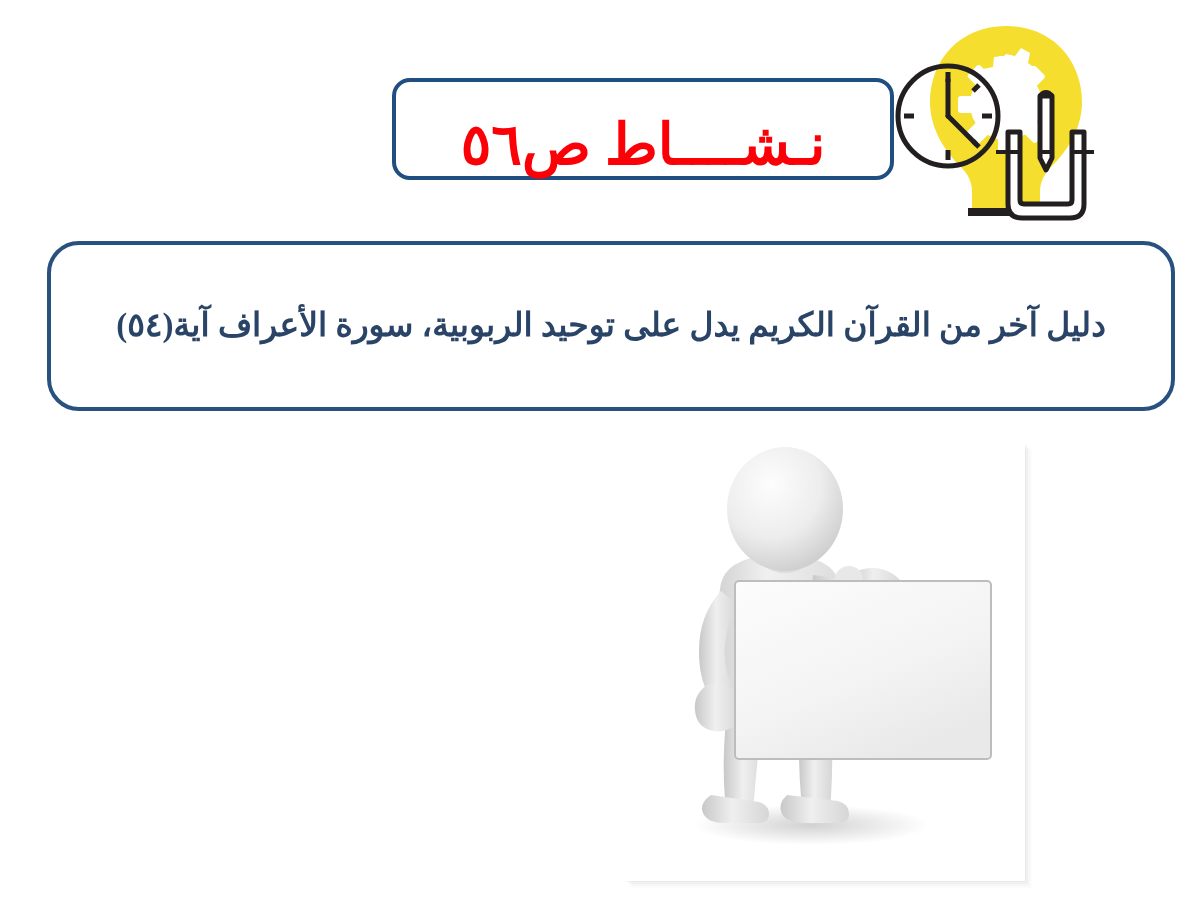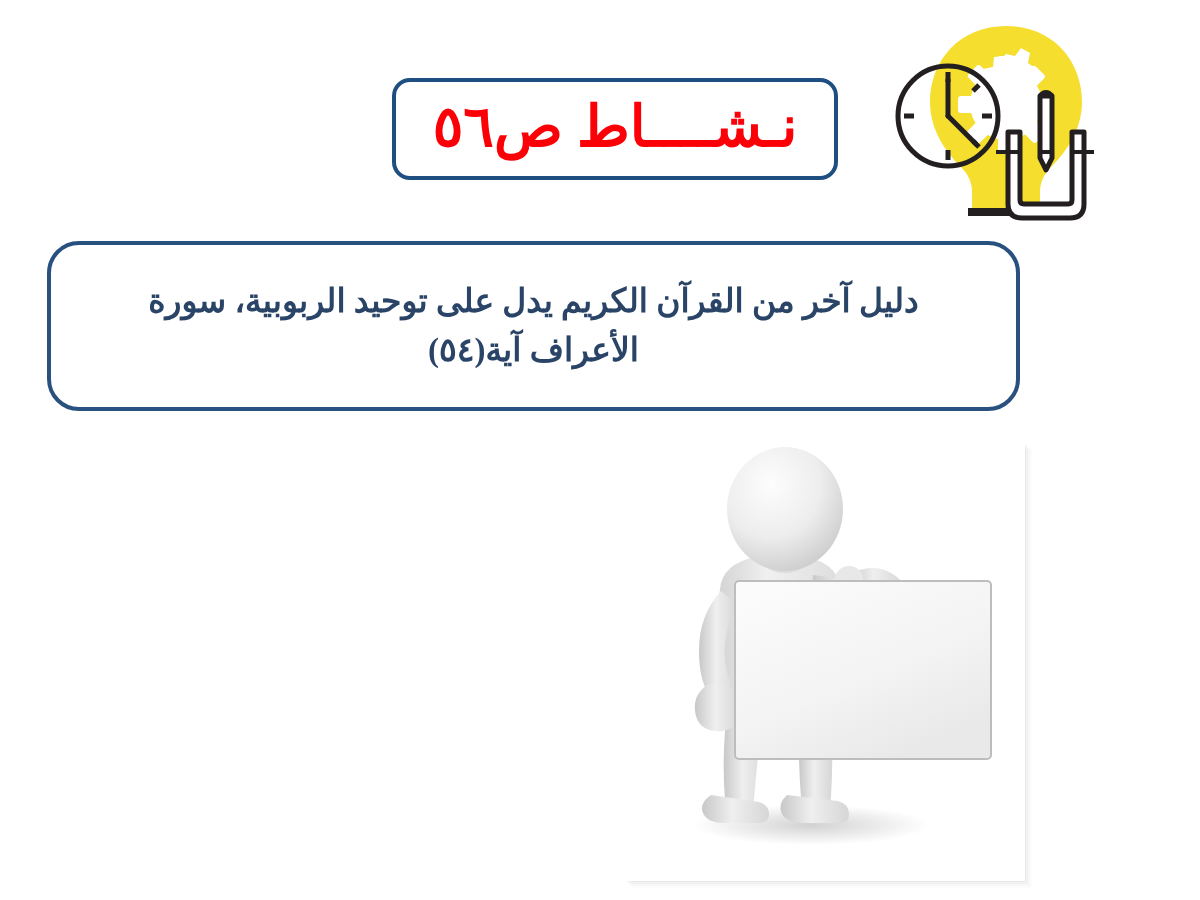--- a/index.html
+++ b/index.html
@@ -19,28 +19,28 @@
   .stage {
     position: absolute;
     inset: 0;
   }
 
   
   .title-box {
     position: absolute;
     left: 392px;
     top: 78px;
-    width: 446px;
+    width: 502px;
     height: 102px;
     box-sizing: border-box;
     border: 4px solid #1F4E80;
     border-radius: 18px;
     background: #ffffff;
     display: flex;
-    align-items: center;
+    align-items: flex-end;
     justify-content: center;
     direction: rtl;
   }
   .title-text {
     color: #FB0007;
     font-family: "Liberation Serif", "DejaVu Serif", serif;
     font-weight: bold;
     font-size: 57px;
     line-height: 1;
     letter-spacing: 0px;
@@ -56,21 +56,21 @@
     width: 232px;
     height: 216px;
   }
   .idea-icon svg { display: block; width: 100%; height: 100%; }
 
   
   .question-box {
     position: absolute;
     left: 47px;
     top: 241px;
-    width: 973px;
+    width: 1128px;
     height: 170px;
     box-sizing: border-box;
     border: 4px solid #29517F;
     border-radius: 32px;
     background: #ffffff;
     display: flex;
     align-items: center;
     justify-content: center;
     direction: rtl;
     padding: 0 58px;

